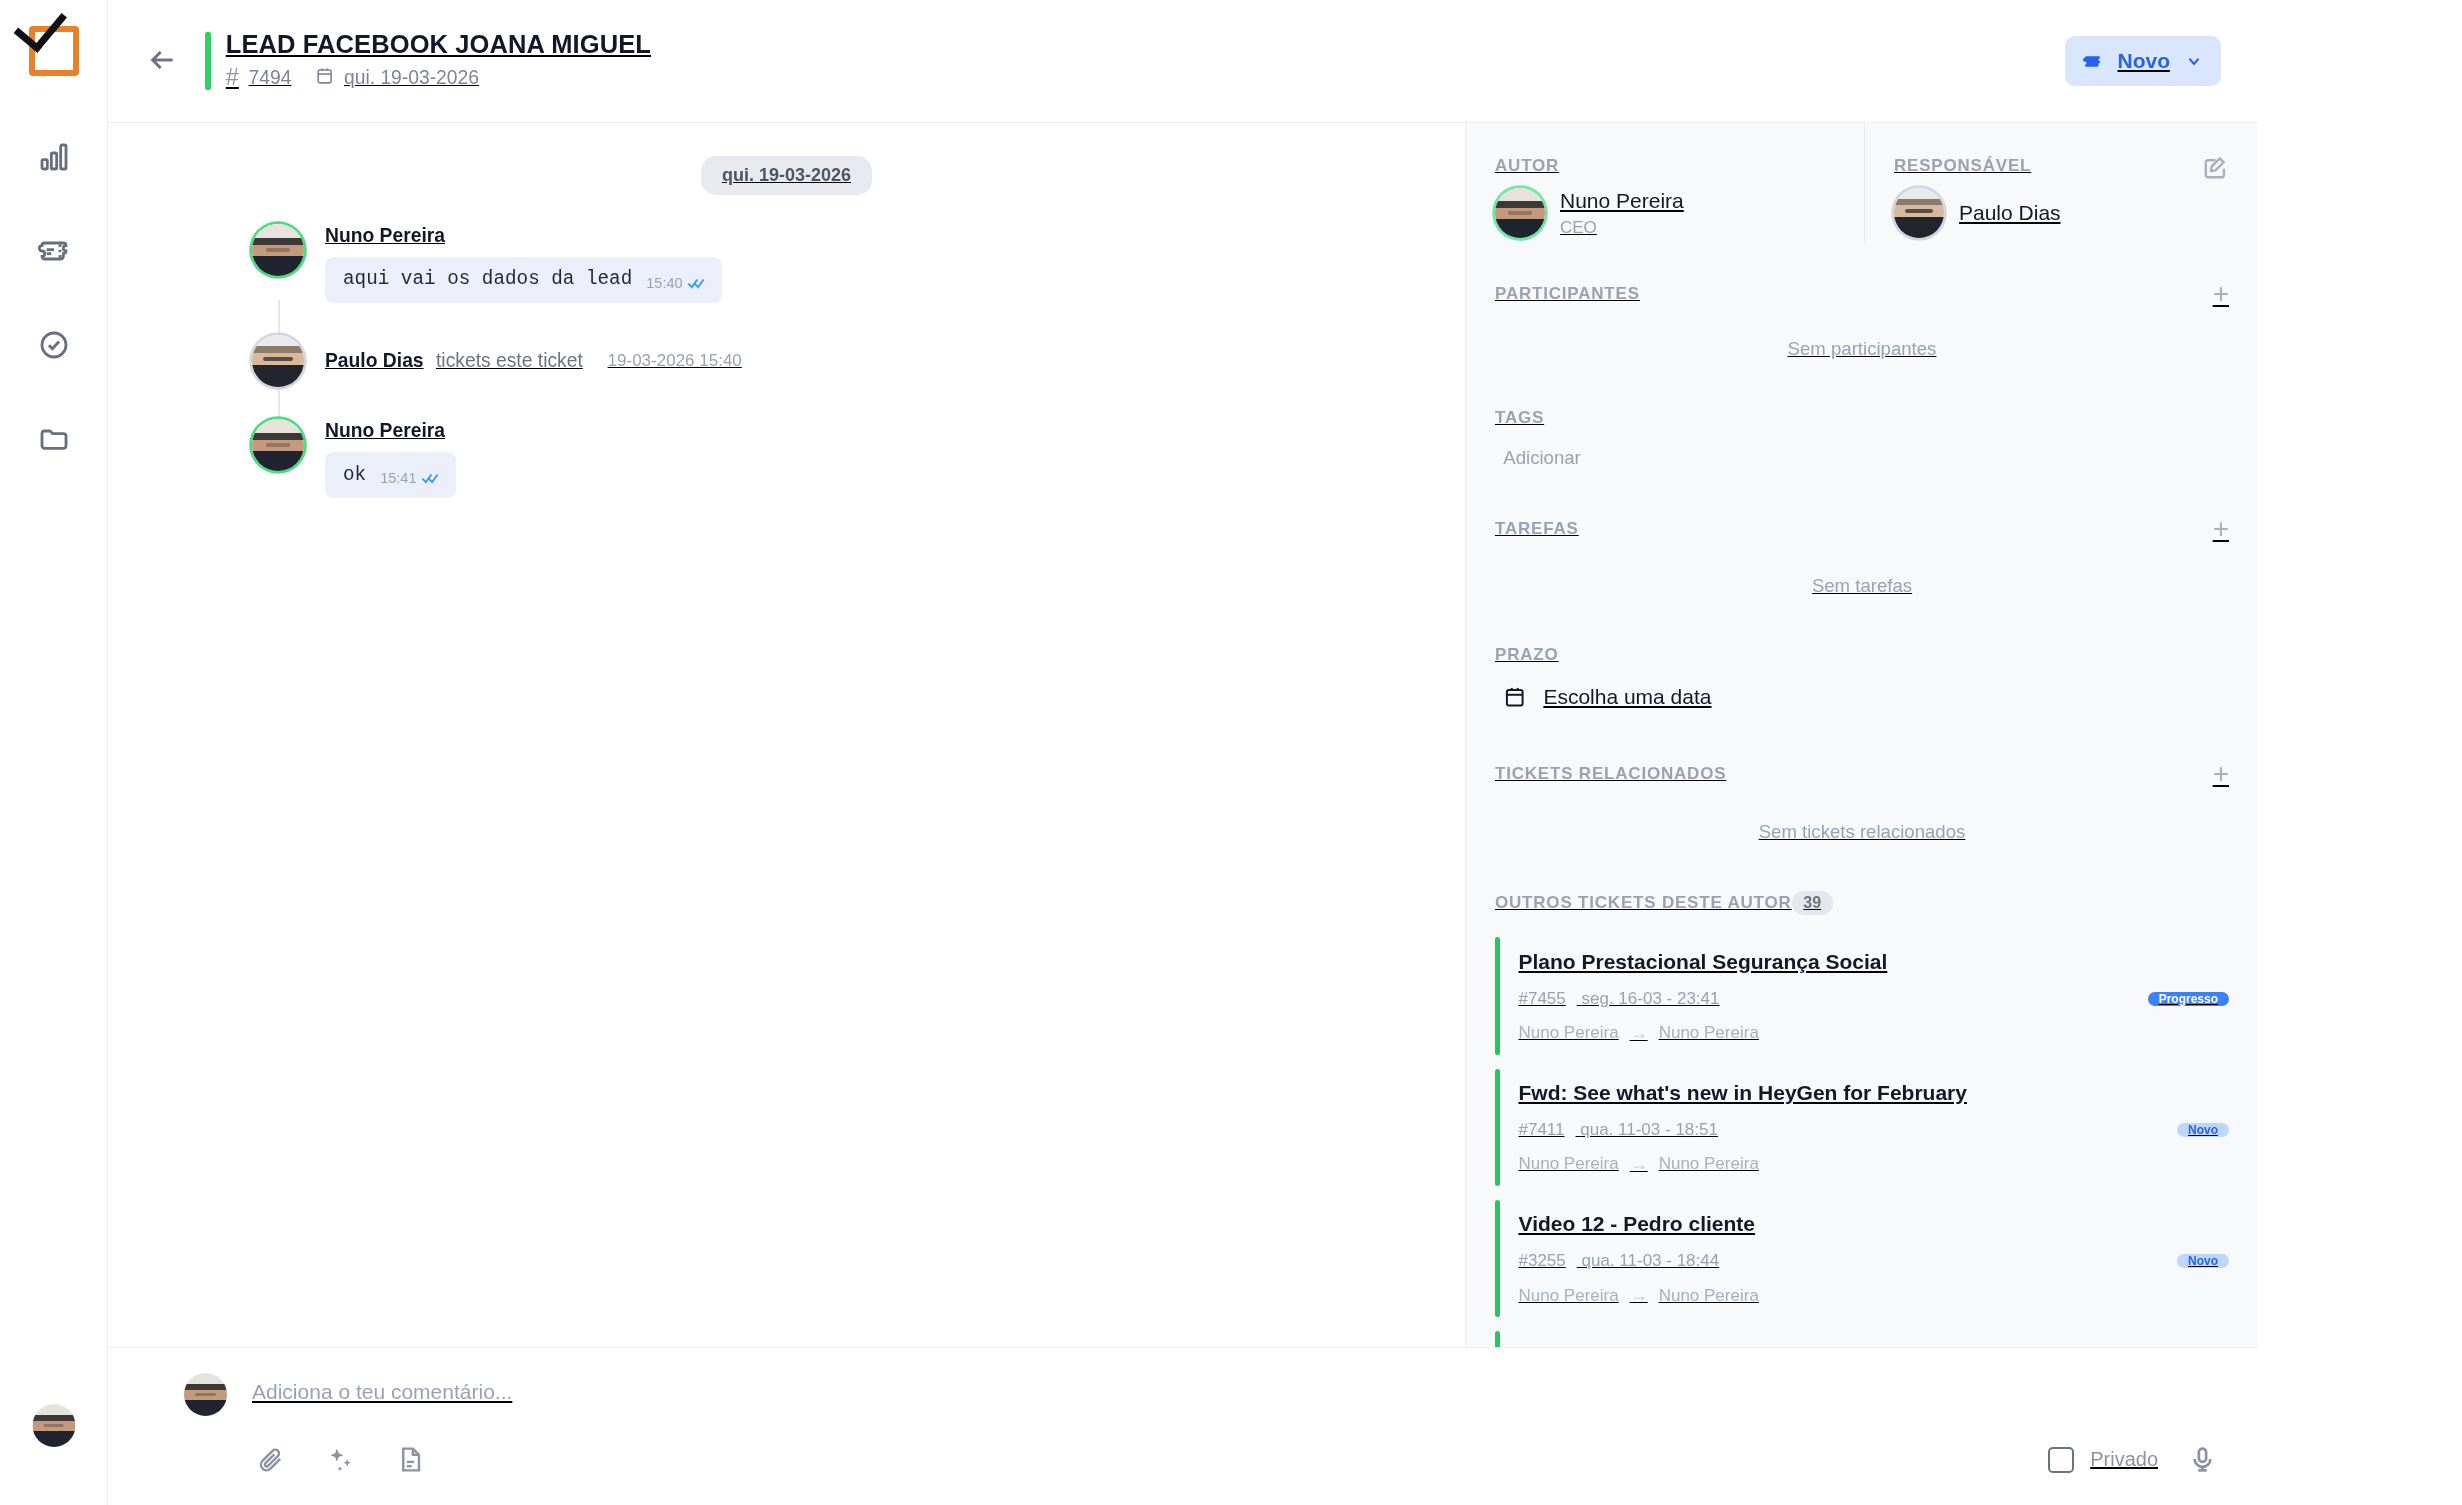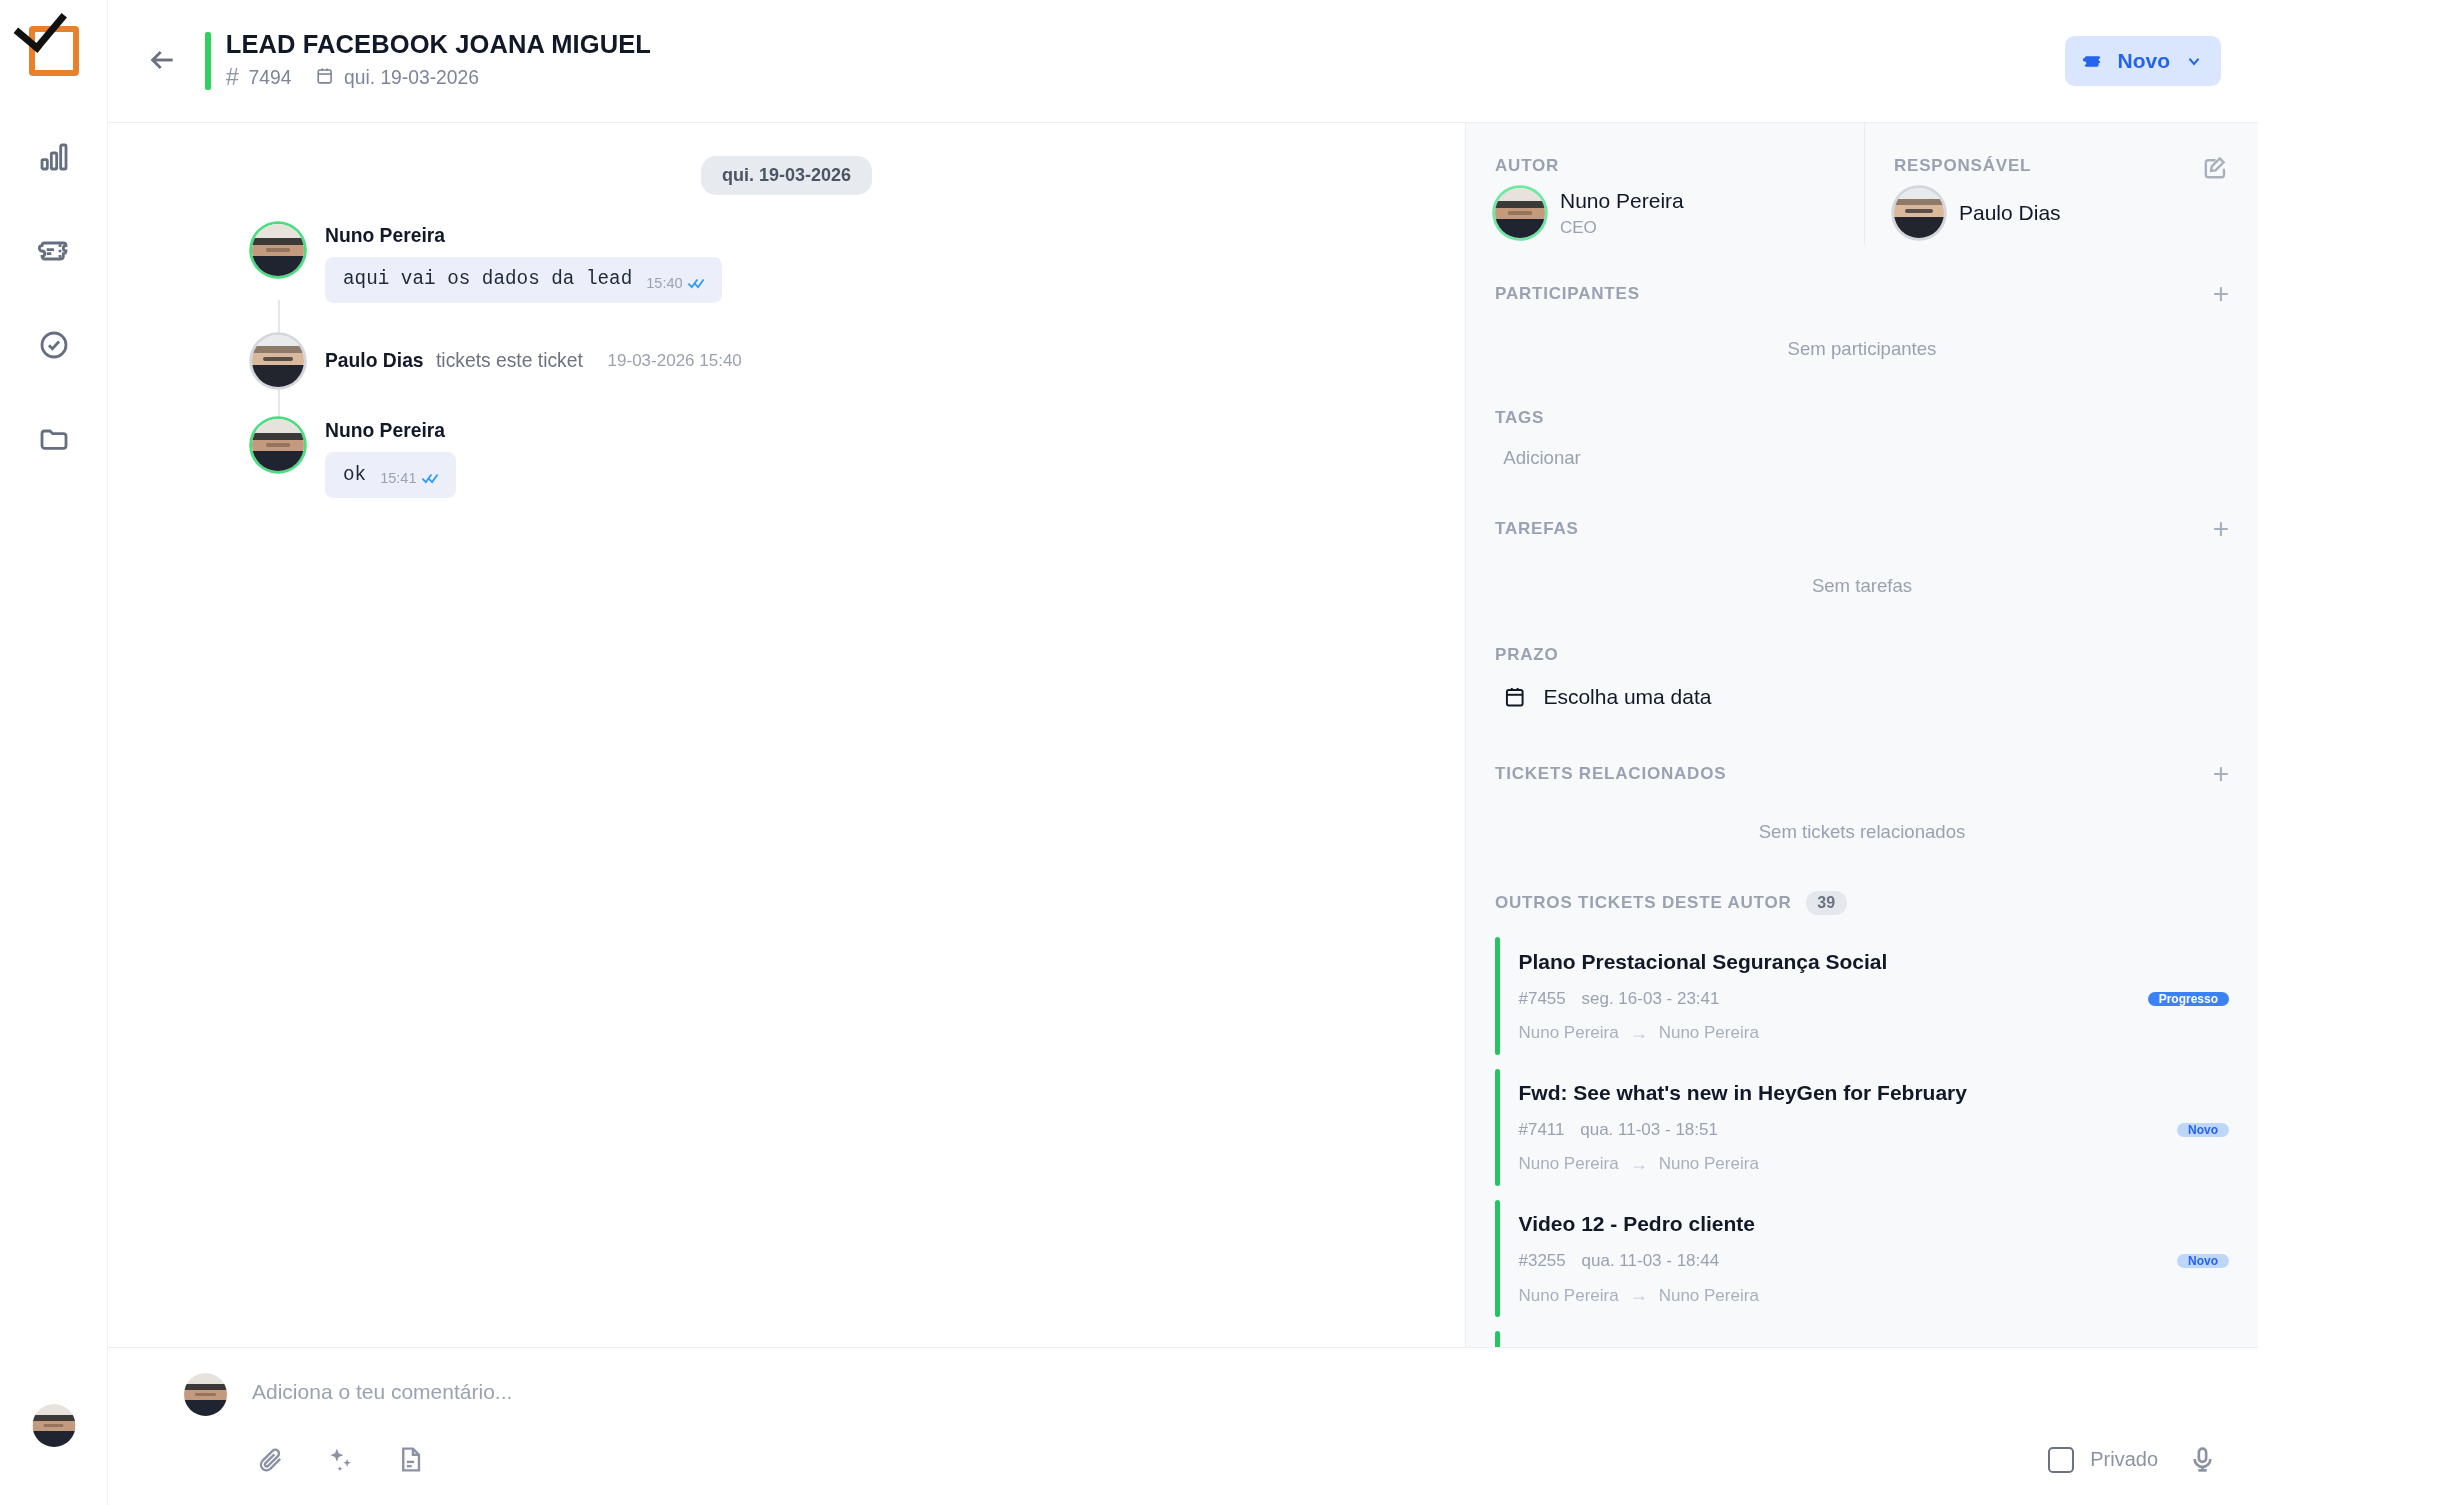--- a/index.html
+++ b/index.html
@@ -2,21 +2,21 @@
 <html style="font-size:11px"><head>
 <meta charset="utf-8">
 <style>
   * { box-sizing: border-box; margin: 0; padding: 0; }
   html, body {
     width: 2462px; height: 1506px;
     background: #ffffff;
     font-family: "Liberation Sans", sans-serif;
     overflow: hidden;
   }
-  .app { position: relative; width: 2258px; height: 1506px; display: flex; }
+  .app { position: relative; width: 2258px; height: 1506px; display: flex; text-decoration: underline; }
 
   
   .rail {
     width: 108px; height: 1506px;
     background: #ffffff;
     border-right: 1.4px solid #eceef2;
     display: flex; flex-direction: column; align-items: center;
     flex: 0 0 108px;
     position: relative;
   }
@@ -170,21 +170,21 @@
   .sec-tarefas { margin-top: 46px; }
   .sec-tarefas .empty-txt { margin-top: 32px; }
   .sec-prazo { margin-top: 48px; }
   .prazo-row { display:flex; align-items:center; gap: 16.6px; margin-top: 19.3px; padding-left: 8.3px; cursor:pointer; }
   .prazo-row svg { width: 23.5px; height: 23.5px; stroke:#111827; fill:none; stroke-width:2; }
   .prazo-txt { font-size: 21px; color:#111827; }
   .sec-rel { margin-top: 50px; }
   .sec-rel .empty-txt { margin-top: 33px; }
 
   .sec-other { margin-top: 48px; padding-left: 29px; padding-right: 29px; }
-  .other-head { display:flex; align-items:center; gap: 14px; }
+  .other-head { display:flex; align-items:center; }
   .count-badge {
     background:#e4e7ec; color:#6b7280; font-size: 16px; font-weight: 600;
     border-radius: 12.4px; padding: 4.1px 11.7px; line-height: 1;
   }
   .tlist { margin-top: 15px; }
   .tcard {
     position:relative; padding: 19.3px 0 18px 23.5px; cursor:pointer;
   }
   .tcard::before {
     content:""; position:absolute; left:0; top: 7px; bottom: 7px; width: 4.8px;

